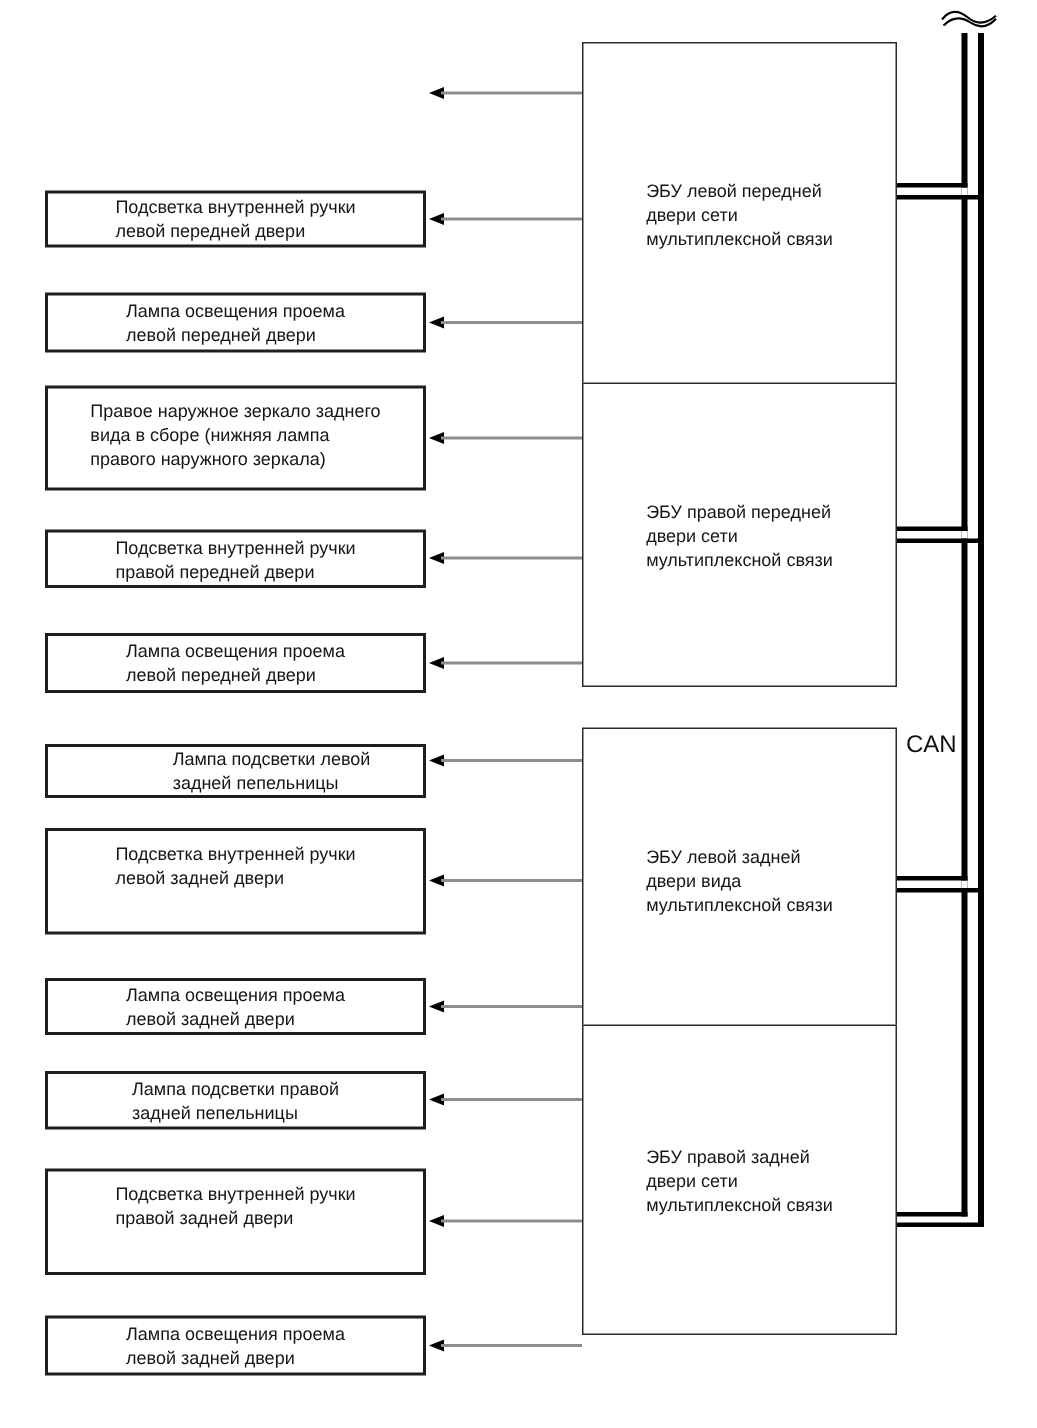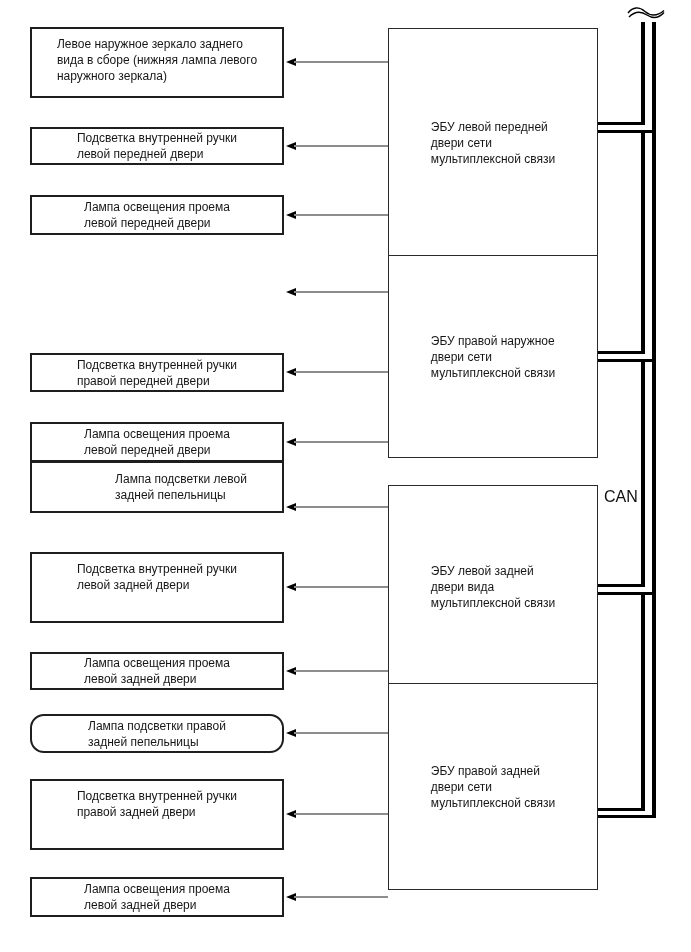--- a/index.html
+++ b/index.html
@@ -33,54 +33,54 @@
   .busgap{position:absolute;left:641px;width:4px;height:5px;background:#ffffff;}
   .wire{position:absolute;left:598px;height:3px;background:#000000;}
   .can-label{position:absolute;left:604px;top:488px;font-size:16px;color:#101010;}
   .squiggle{position:absolute;left:626px;top:4px;}
 </style>
 </head>
 <body>
 
 <div id="canvas">
 
-  <div class="cbox tall" style="top:27px;height:71px;">
-      <div class="lbl">Левое наружное зеркало заднего
-вида в сборе (нижняя лампа левого
-наружного зеркала)</div>
-    </div>
   <div class="cbox" style="top:127px;height:38px;">
       <div class="lbl">Подсветка внутренней ручки
 левой передней двери</div>
     </div>
   <div class="cbox" style="top:195px;height:40px;">
       <div class="lbl">Лампа освещения проема
 левой передней двери</div>
+    </div>
+  <div class="cbox tall" style="top:257px;height:70px;">
+      <div class="lbl">Правое наружное зеркало заднего
+вида в сборе (нижняя лампа
+правого наружного зеркала)</div>
     </div>
   <div class="cbox" style="top:353px;height:39px;">
       <div class="lbl">Подсветка внутренней ручки
 правой передней двери</div>
     </div>
   <div class="cbox" style="top:422px;height:40px;">
       <div class="lbl">Лампа освещения проема
 левой передней двери</div>
     </div>
-  <div class="cbox" style="top:461px;height:52px;padding-left:48px;">
+  <div class="cbox" style="top:496px;height:36px;padding-left:48px;">
       <div class="lbl">Лампа подсветки левой
 задней пепельницы</div>
     </div>
   <div class="cbox tall" style="top:552px;height:71px;">
       <div class="lbl">Подсветка внутренней ручки
 левой задней двери</div>
     </div>
   <div class="cbox" style="top:652px;height:38px;">
       <div class="lbl">Лампа освещения проема
 левой задней двери</div>
     </div>
-  <div class="cbox" style="top:714px;height:39px;border-radius:14px;">
+  <div class="cbox" style="top:714px;height:39px;">
       <div class="lbl">Лампа подсветки правой
 задней пепельницы</div>
     </div>
   <div class="cbox tall" style="top:779px;height:71px;">
       <div class="lbl">Подсветка внутренней ручки
 правой задней двери</div>
     </div>
   <div class="cbox" style="top:877px;height:40px;">
       <div class="lbl">Лампа освещения проема
 левой задней двери</div>
@@ -134,21 +134,21 @@
       <span class="arrow-head"></span>
       <span class="arrow-shaft"></span>
     </div>
 
   <div class="ecu" style="top:28px;height:229px;">
       <div class="lbl">ЭБУ левой передней
 двери сети
 мультиплексной связи</div>
     </div>
   <div class="ecu" style="top:255px;height:203px;">
-      <div class="lbl">ЭБУ правой наружное
+      <div class="lbl">ЭБУ правой передней
 двери сети
 мультиплексной связи</div>
     </div>
   <div class="ecu" style="top:485px;height:203px;">
       <div class="lbl">ЭБУ левой задней
 двери вида
 мультиплексной связи</div>
     </div>
   <div class="ecu" style="top:683px;height:207px;">
       <div class="lbl">ЭБУ правой задней

